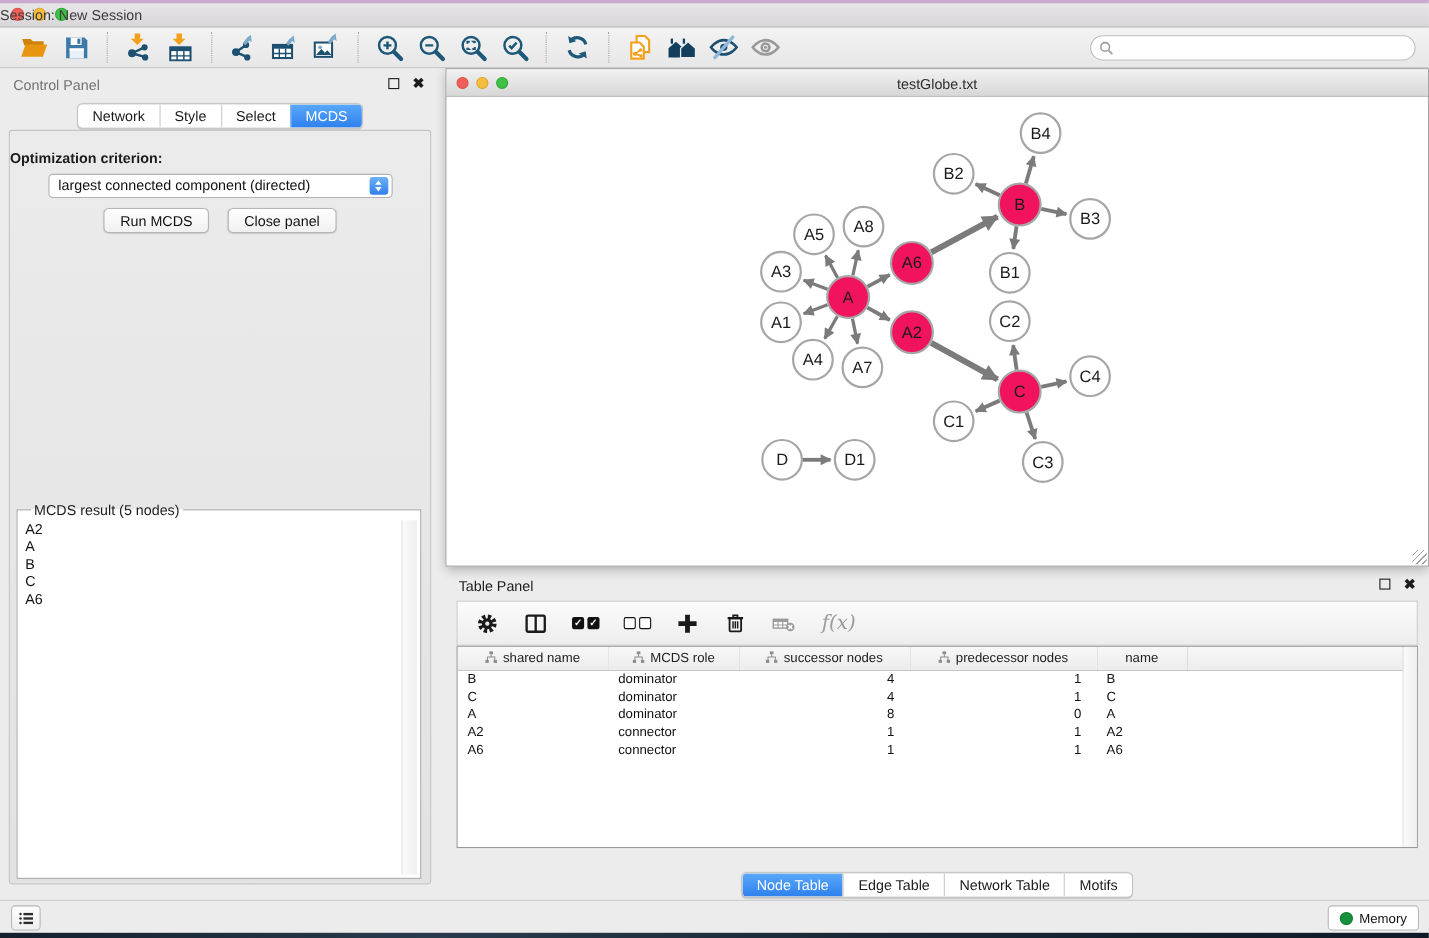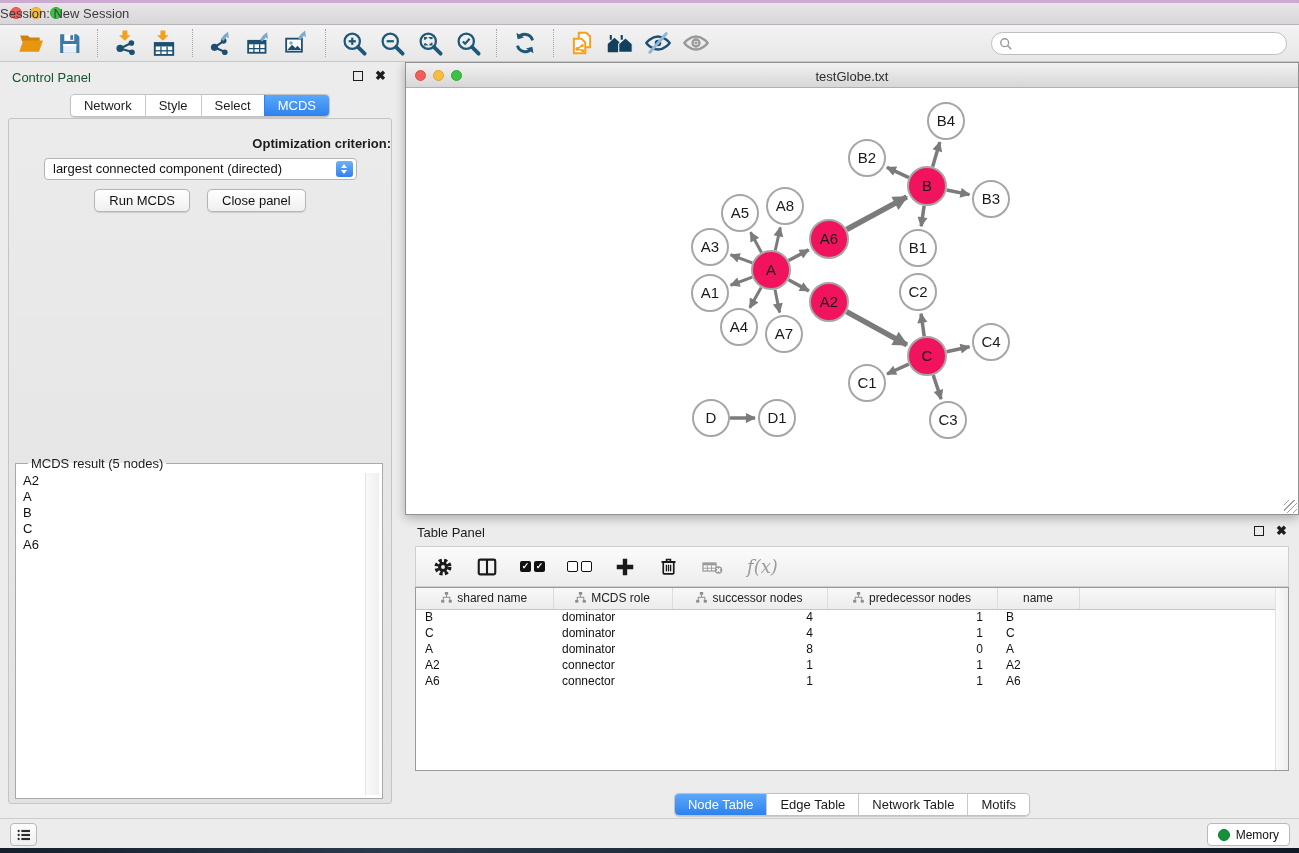--- a/index.html
+++ b/index.html
@@ -25,35 +25,35 @@
   .tbtn svg { display:block; }
   .tsep { width:1px; height:28px; border-left:1px dotted #a5a5a5; margin:0 9px; }
   .searchbox { margin-left:auto; width:296px; height:23px; background:#fff; border:1px solid #bfbfbf;
     border-radius:12px; position:relative; }
   .searchbox svg { position:absolute; left:7px; top:4px; }
   .searchbox input { position:absolute; left:24px; right:8px; top:1px; bottom:1px; width:264px;
     border:none; outline:none; font-size:12px; background:transparent; }
 
   
   .control-panel { position:absolute; left:0; top:62px; width:400px; bottom:35px; background:#ececec; }
-  .panel-header { position:absolute; top:8px; left:12px; font-size:13px; color:#14532d; }
+  .panel-header { position:absolute; top:8px; left:12px; font-size:13px; color:#737373; }
   .panel-hdr-icons { position:absolute; top:9px; right:14px; display:flex; gap:12px; align-items:center; }
   .float-icon { width:10px; height:10px; border:1.6px solid #1c1c1c; display:inline-block; }
   .close-icon { font-size:13px; font-weight:bold; color:#1c1c1c; line-height:10px; }
 
   .segctl { display:inline-flex; background:#fff; border:1px solid #c2c2c2; border-radius:5px;
     overflow:hidden; font-size:13px; box-shadow:0 0.5px 1px rgba(0,0,0,.15); }
   .seg { padding:3px 13px; border-left:1px solid #c9c9c9; color:#1c1c1c; background:#fff; white-space:nowrap; }
   .seg:first-child { border-left:none; }
   .seg.active { background:linear-gradient(#5aa8fb,#2e81ee); color:#fff; border-left-color:#2e81ee; }
   .cp-tabs { position:absolute; top:32px; left:0; right:0; display:flex; justify-content:center; }
 
   .cp-body { position:absolute; left:8px; right:8px; top:56px; bottom:14px;
     background:linear-gradient(#ebebeb,#e2e2e2); border:1px solid #c5c5c5; border-radius:3px; }
-  .opt-label { position:absolute; top:17px; left:0; right:0; text-align:right; font-size:13px; font-weight:bold; color:#1c1c1c; }
+  .opt-label { position:absolute; top:17px; left:0; right:0; text-align:left; font-size:13px; font-weight:bold; color:#1c1c1c; }
   .criterion { position:absolute; top:39px; left:35px; width:313px; height:22px; background:#fff;
     border:1px solid #b3b3b3; border-radius:4px; font-size:13px; line-height:20px; padding-left:8px;
     color:#111; white-space:nowrap; overflow:hidden; }
   .stepper { position:absolute; right:3px; top:2px; width:17px; height:16px; border-radius:3px;
     background:linear-gradient(#6db0f8,#3181ee); }
   .stepper i { position:absolute; left:5px; width:0; height:0; border-left:3.5px solid transparent; border-right:3.5px solid transparent; }
   .stepper i.up { top:3px; border-bottom:4px solid #fff; }
   .stepper i.dn { bottom:3px; border-top:4px solid #fff; }
   .btn-row { position:absolute; top:70px; left:0; right:0; display:flex; justify-content:center; gap:17px; }
   .btn { border:1px solid #b5b5b5; border-radius:5px; background:linear-gradient(#ffffff,#f0f0f0);

